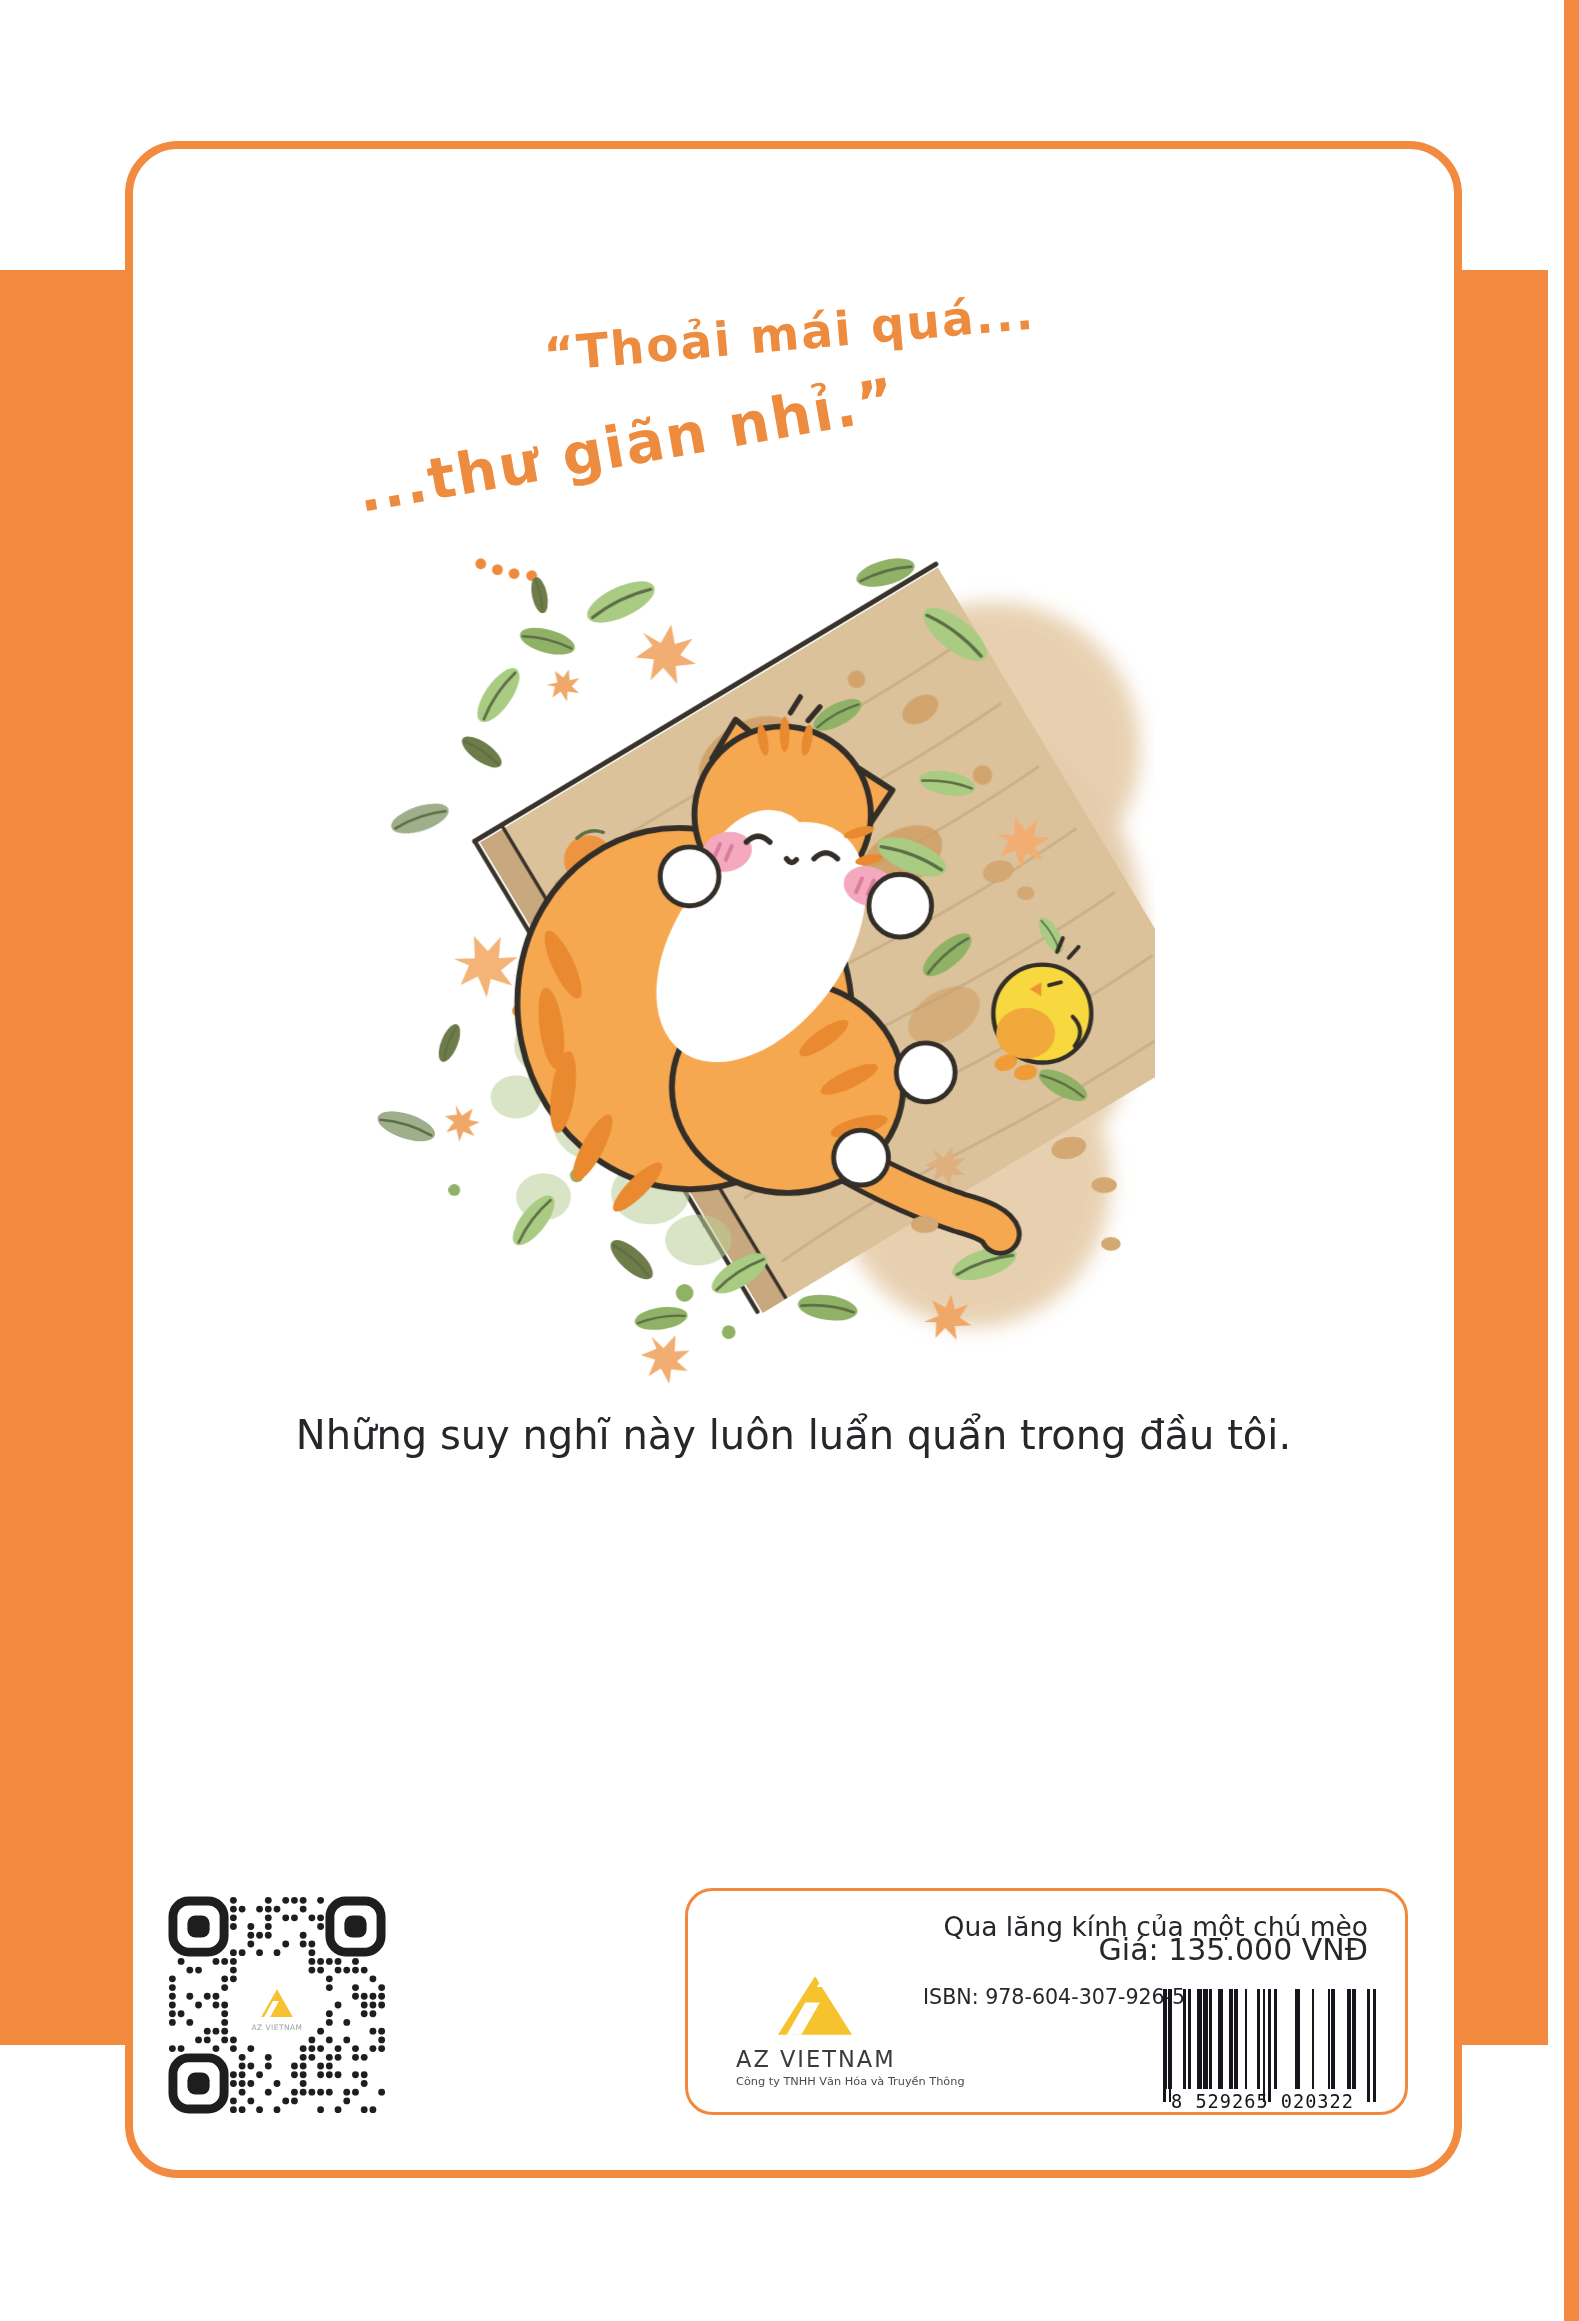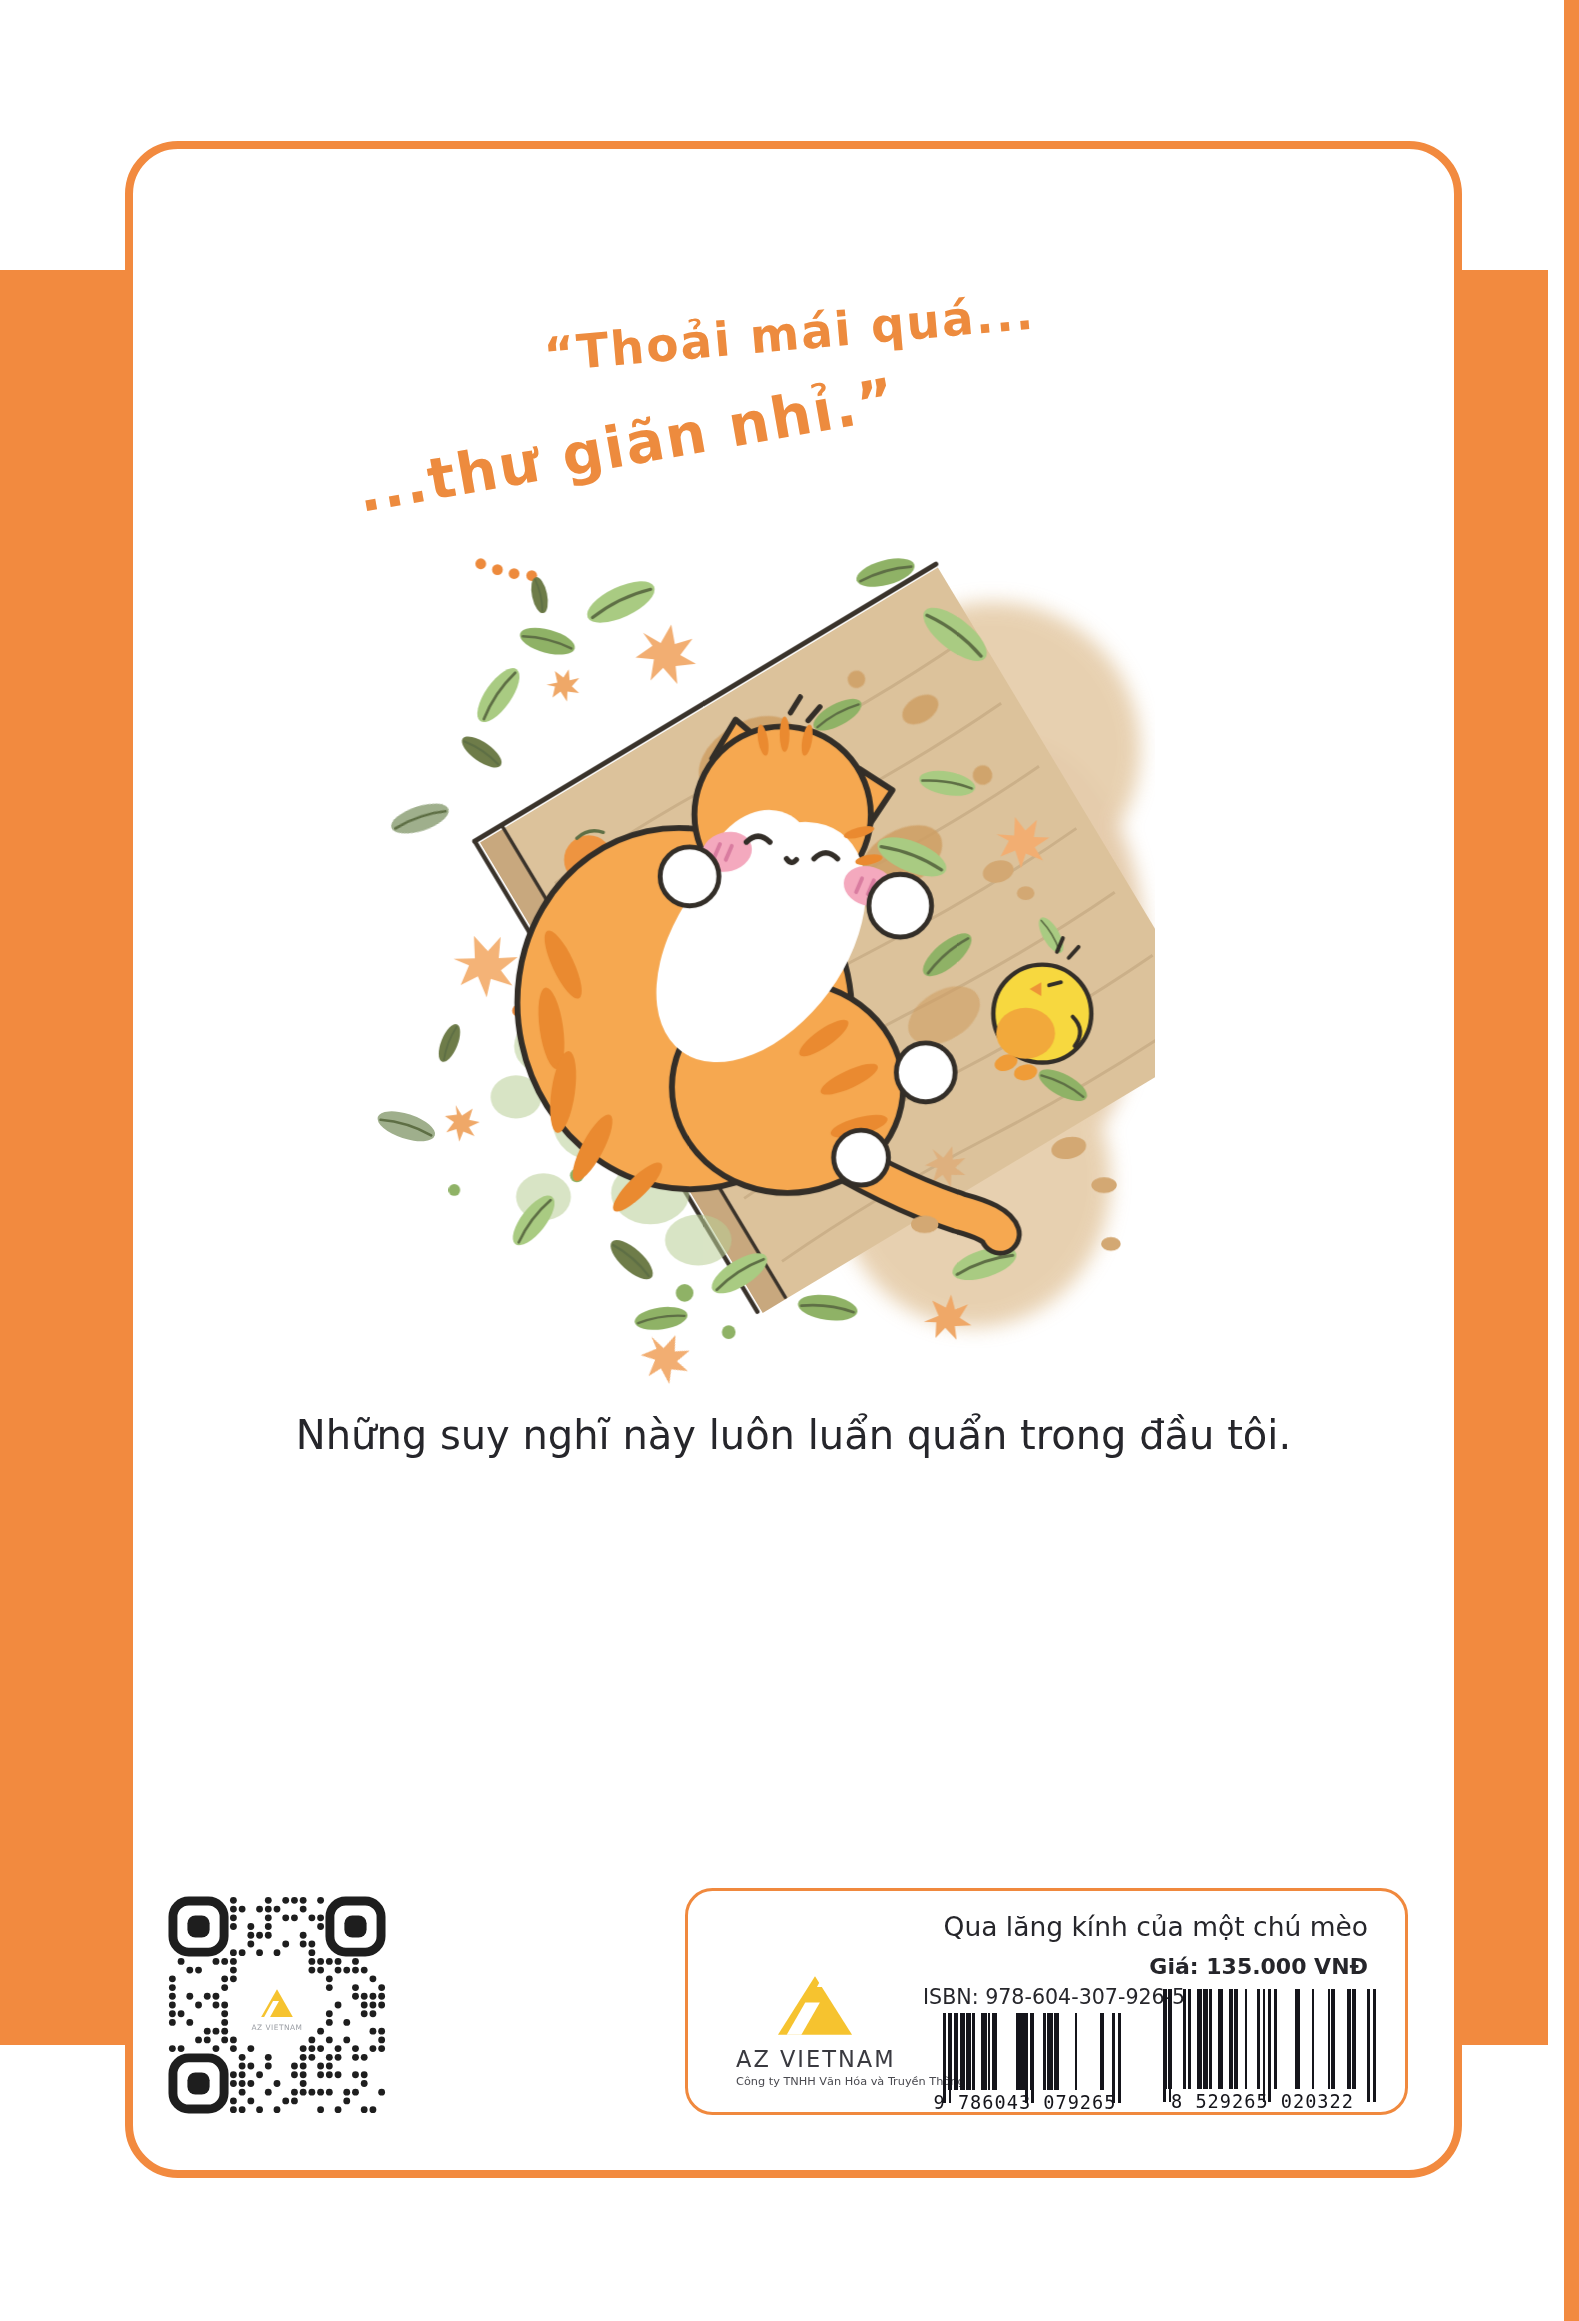--- a/index.html
+++ b/index.html
@@ -21,21 +21,21 @@
   .illus{position:absolute;left:238px;top:399px;width:784px;height:843px;}
   
   .para{position:absolute;left:0;width:100%;top:1247px;text-align:center;color:#26262B;
         font-size:40px;line-height:78px;}
   
   .qr{position:absolute;left:35px;top:1747px;width:218px;height:218px;}
   
   .info-box{position:absolute;left:552px;top:1739px;width:723px;height:227px;box-sizing:border-box;
             border:3.4px solid #F0893E;border-radius:27.4px;background:#fff;}
   .ib-title{position:absolute;right:37px;top:19.6px;font-size:26.5px;color:#26262B;white-space:nowrap;}
-  .ib-price{position:absolute;right:37px;top:63px;font-size:22px;font-weight:bold;color:#26262B;white-space:nowrap;}
+  .ib-price{position:absolute;right:37px;top:41px;font-size:30px;font-weight:normal;color:#26262B;white-space:nowrap;}
   .ib-brand{position:absolute;left:48px;top:82px;width:157px;text-align:center;}
   .ib-brand svg{display:inline-block;}
   .ib-pubname{font-size:22.5px;letter-spacing:2px;color:#3A3A40;margin-top:3.9px;white-space:nowrap;}
   .ib-company{font-size:11.3px;color:#4A4A50;margin-top:2.9px;white-space:nowrap;}
   .ib-isbn{position:absolute;left:235px;top:94px;font-size:20.6px;color:#26262B;white-space:nowrap;}
   .bc{position:absolute;}
   .bc1{left:239px;top:122px;width:196px;height:102px;}
   .bc2{left:459px;top:98px;width:231px;height:125px;}
   .bars{position:absolute;left:15.7px;right:2px;top:0;bottom:25.5px;overflow:hidden;}
   .bars b{position:absolute;top:0;bottom:0;background:#15151B;}
@@ -445,48 +445,20 @@
           <polygon points="40,3 78,63 2,63" fill="#F6C32F"></polygon>
           <polygon points="30,30 45,30 26,63 11,63" fill="#ffffff"></polygon>
           <polygon points="48,3 66,3 60,14 42,14" fill="#ffffff"></polygon>
         </svg>
         <div class="ib-pubname">AZ VIETNAM</div>
         <div class="ib-company">Công ty TNHH Văn Hóa và Truyền Thông</div>
       </div>
 
       <div class="ib-isbn">ISBN: 978-604-307-926-5</div>
 
-      <div class="bc bc1">
-        <div class="bars">
-            <b style="left: 0px; width: 2px;"></b>
-            <b style="left: 4.9px; width: 4.9px;"></b>
-            <b style="left: 11.8px; width: 3.9px;"></b>
-            <b style="left: 17.6px; width: 4.9px;"></b>
-            <b style="left: 23.5px; width: 4.9px;"></b>
-            <b style="left: 29px; width: 2.9px;"></b>
-            <b style="left: 38px; width: 5.9px;"></b>
-            <b style="left: 45px; width: 2px;"></b>
-            <b style="left: 49px; width: 4.9px;"></b>
-            <b style="left: 73px; width: 5.9px;"></b>
-            <b style="left: 79px; width: 2.9px;"></b>
-            <b style="left: 87px; width: 3.9px;"></b>
-            <b style="left: 100px; width: 2.9px;"></b>
-            <b style="left: 104px; width: 5.9px;"></b>
-            <b style="left: 111px; width: 4.9px;"></b>
-            <b style="left: 132px; width: 2px;"></b>
-            <b style="left: 157px; width: 3.9px;"></b>
-          </div>
-        <i class="guard g1"></i>
-          <i class="guard g2"></i>
-          <i class="guard g3"></i>
-        <i class="guard g4"></i>
-          <i class="guard g5"></i>
-          <i class="guard g6"></i>
-        <div class="digits">9 786043 079265</div>
-      </div>
 
       <div class="bc bc2">
         <div class="bars">
             <b style="left: 0px; width: 3.9px;"></b>
             <b style="left: 4.9px; width: 2px;"></b>
             <b style="left: 7.8px; width: 2px;"></b>
             <b style="left: 20.6px; width: 2.9px;"></b>
             <b style="left: 25.5px; width: 2.9px;"></b>
             <b style="left: 34px; width: 4.9px;"></b>
             <b style="left: 40px; width: 4.9px;"></b>

